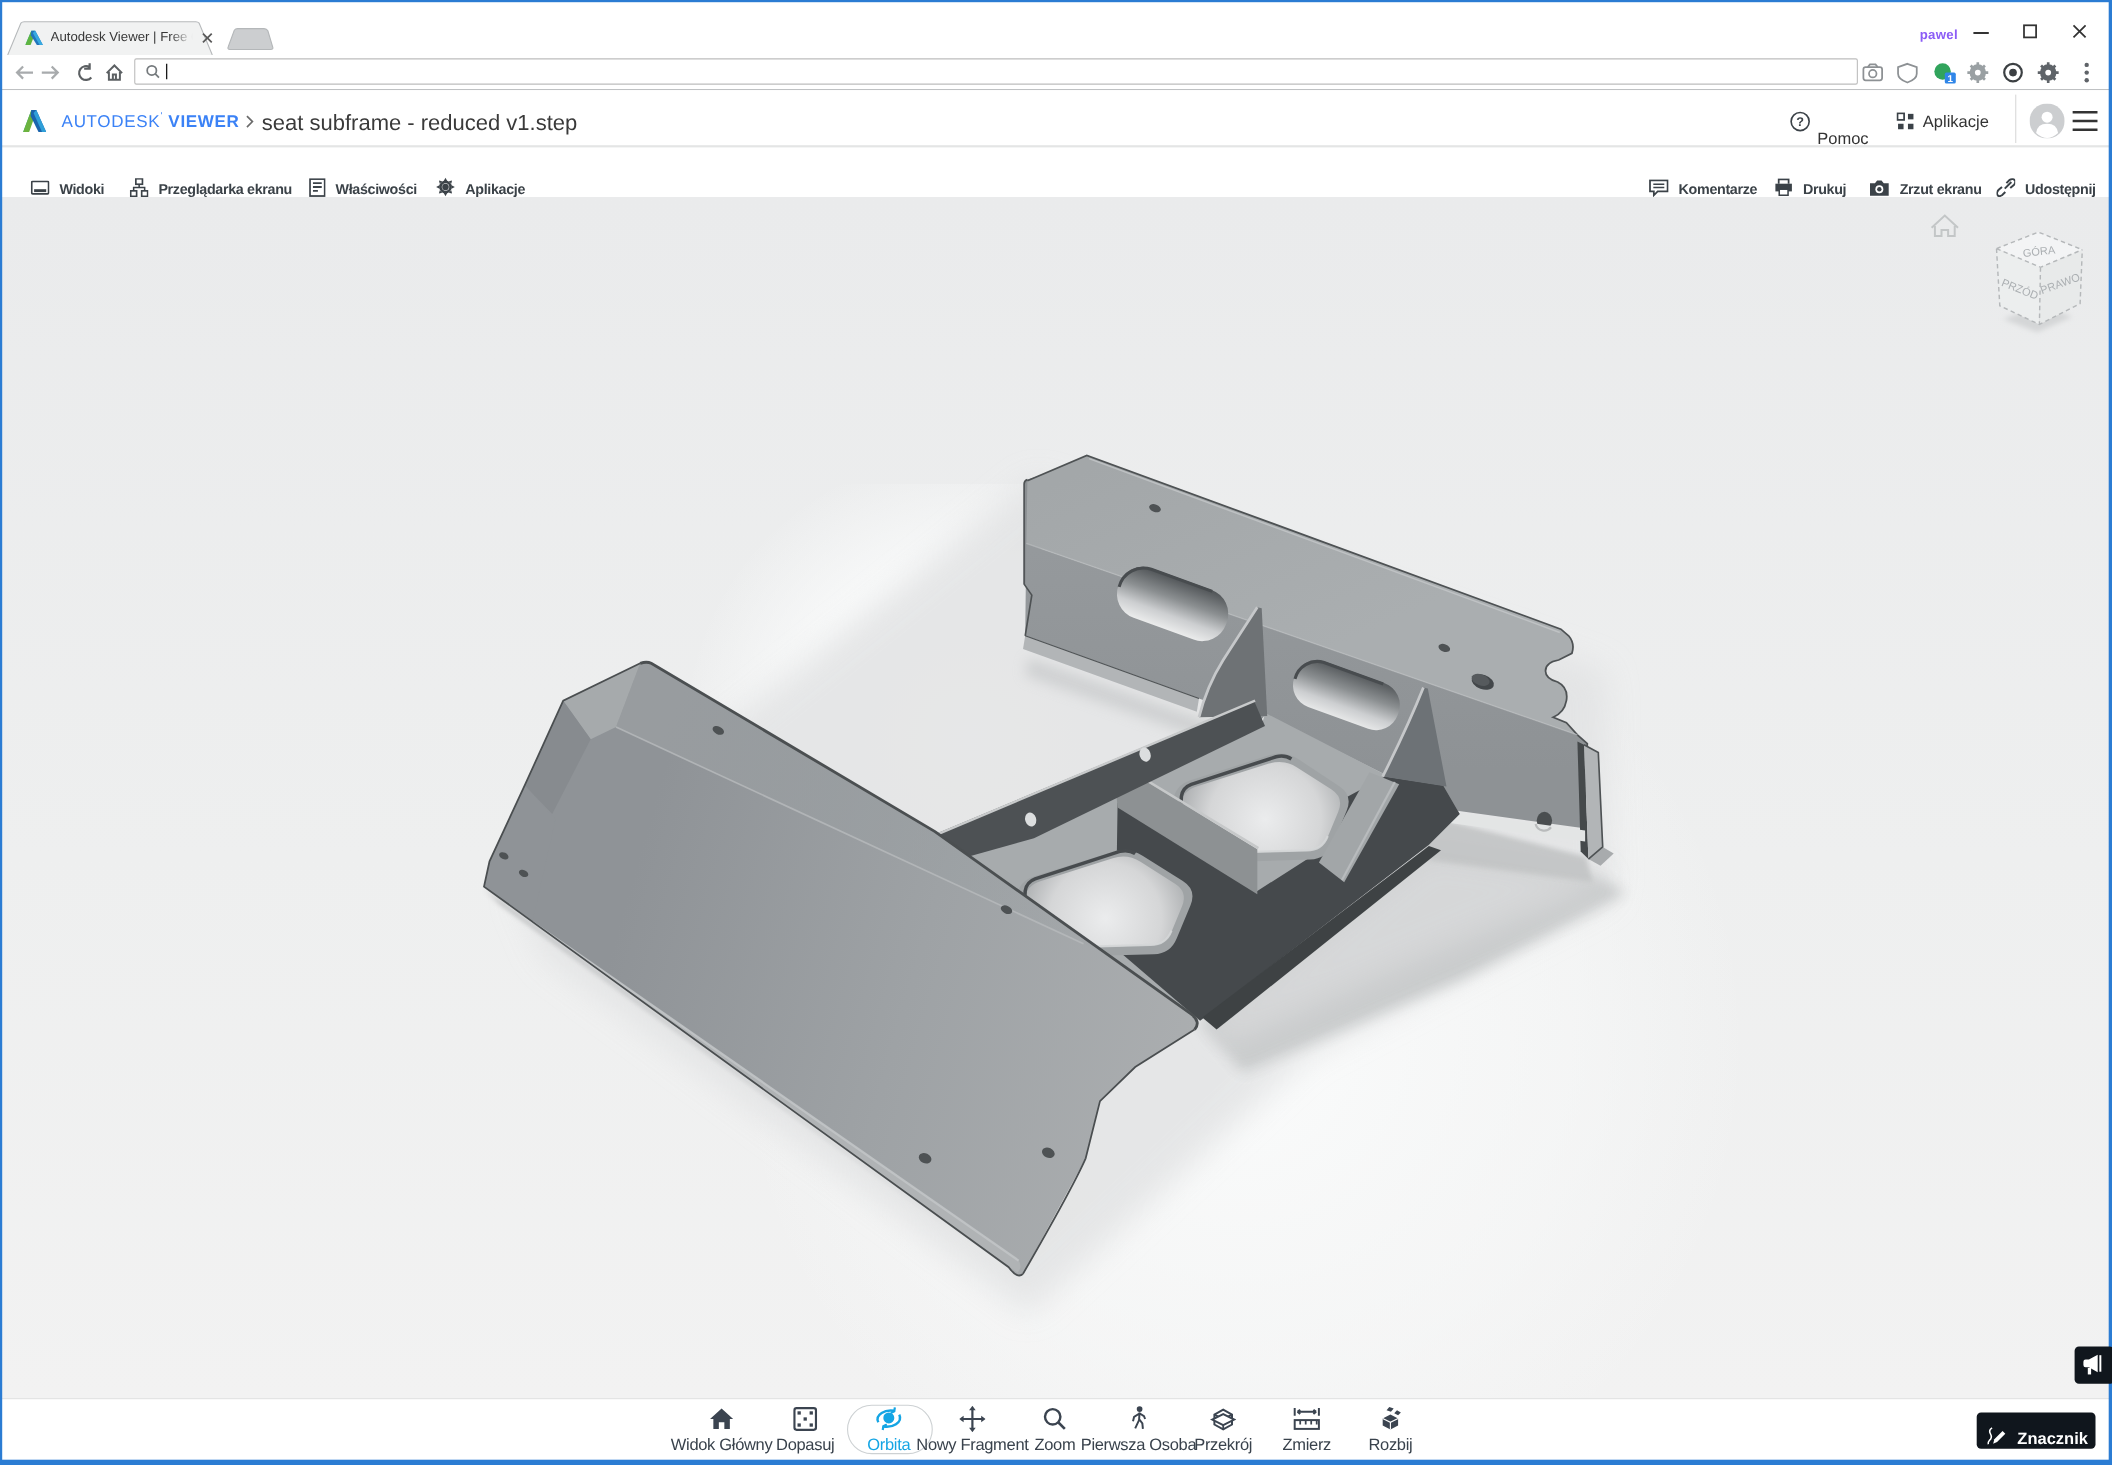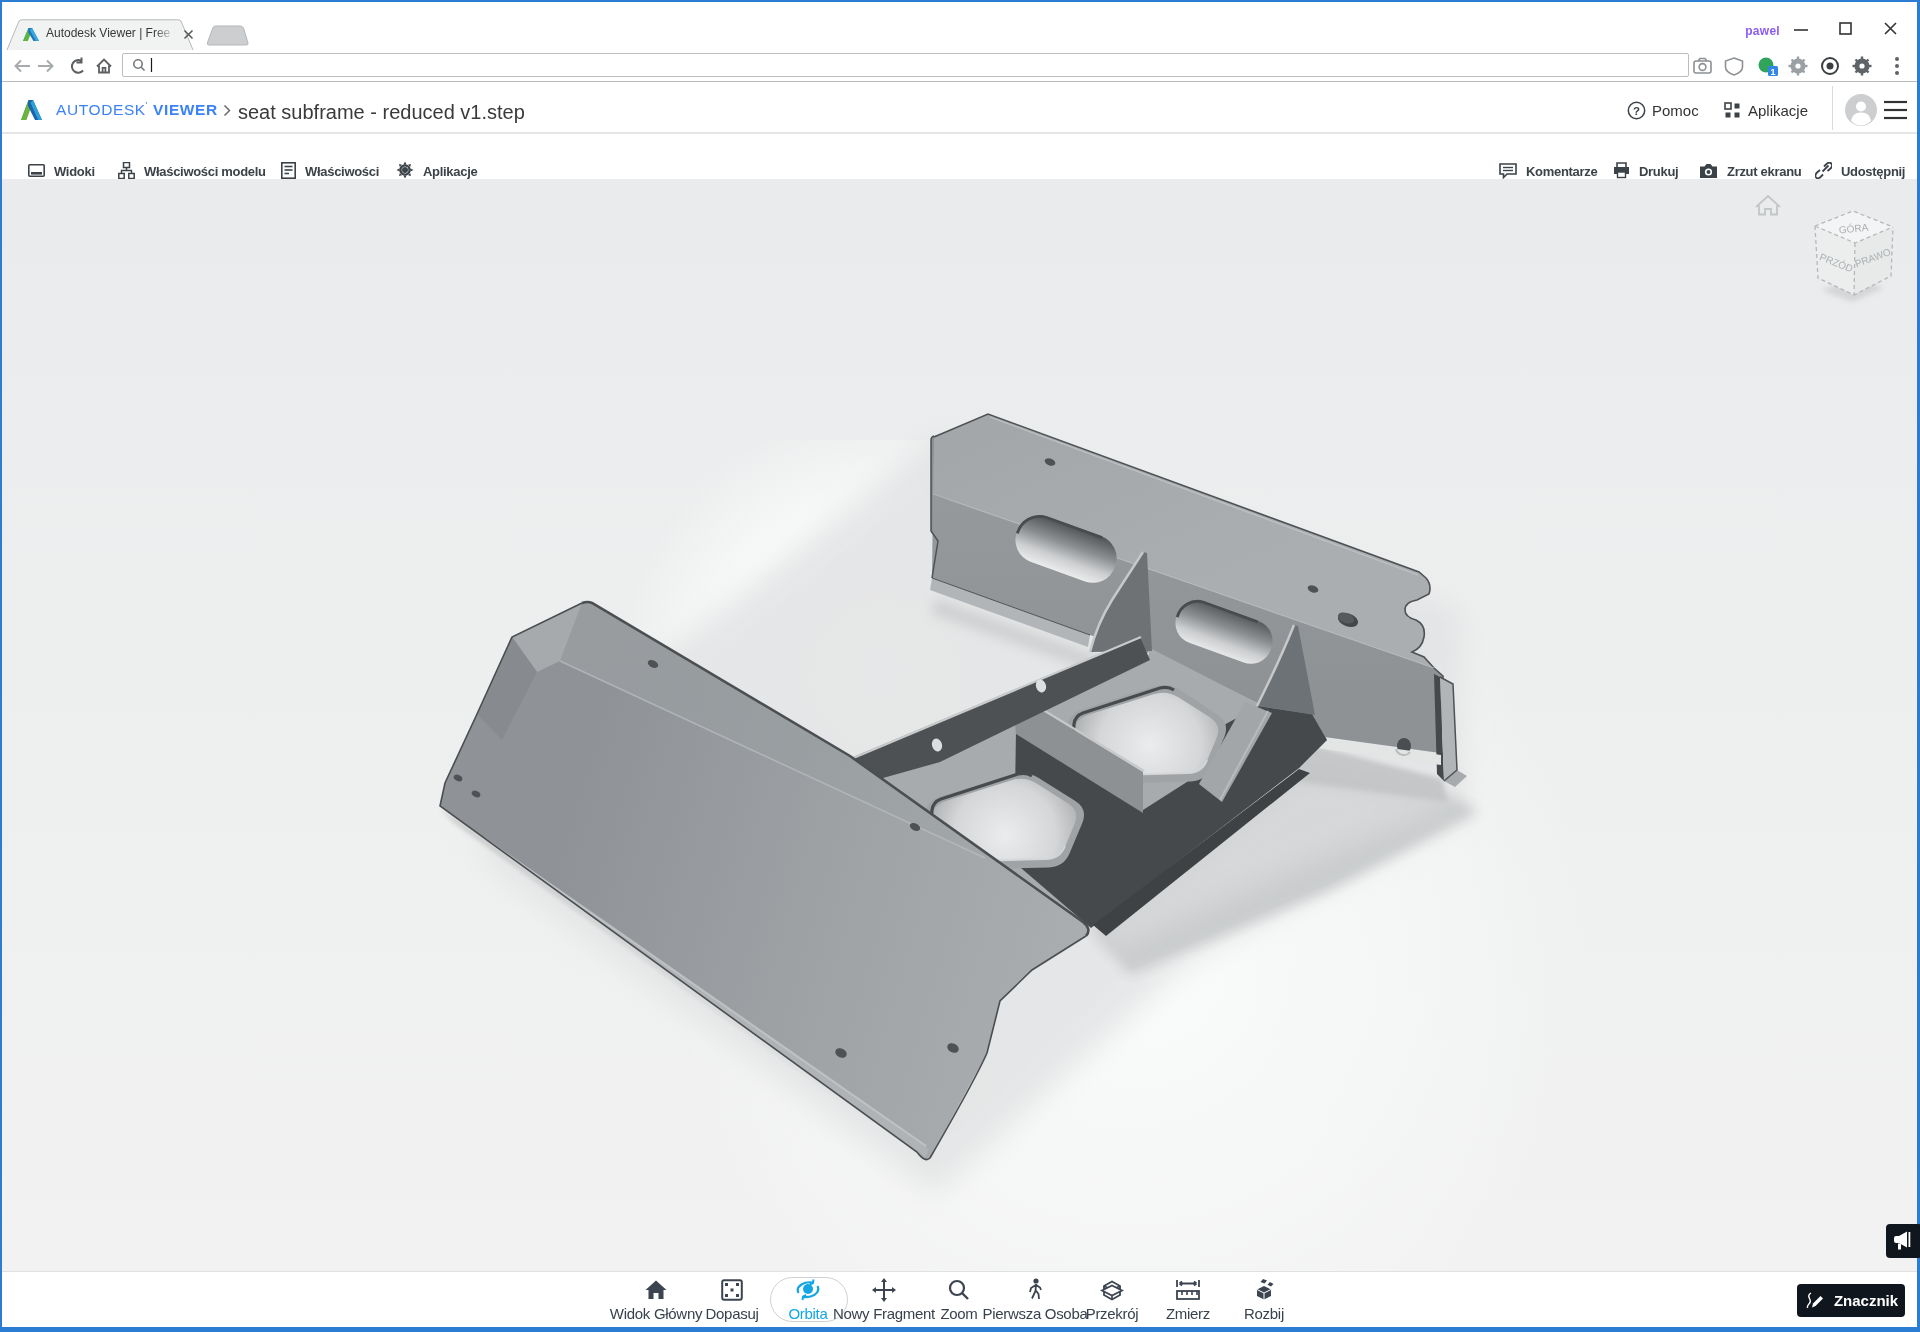--- a/index.html
+++ b/index.html
@@ -26,21 +26,21 @@
 font-size:13px;font-weight:bold;color:#3b4248;letter-spacing:-0.3px;}
 
 #viewport{left:0;top:179px;width:1920px;height:1092px;}
 
 #bottombar{left:0;top:1271px;width:1920px;height:56px;background:#fff;border-top:1px solid #e0e2e2;}
 .bitem{position:absolute;top:1277px;width:110px;text-align:center;color:#333;}
 .bitem .ic{height:26px;display:flex;align-items:center;justify-content:center;}
 .bitem .lb{font-size:15px;font-weight:normal;margin-top:2px;letter-spacing:-0.3px;color:#39424c;}
 #orbpill{left:770px;top:1277px;width:78px;height:45px;border:1px solid #cdd1d3;border-radius:23px;background:#fff;}
 #znacznik{left:1797px;top:1284px;width:108px;height:33px;background:#10161d;border-radius:4px;color:#fff;
-font-size:15px;font-weight:bold;display:flex;align-items:center;justify-content:center;gap:8px;}
+font-size:15px;font-weight:bold;display:flex;align-items:flex-end;justify-content:center;gap:8px;}
 #megaph{left:1886px;top:1224px;width:36px;height:34px;background:#10161d;border-radius:4px;z-index:51;}
 </style>
 </head>
 <body>
 <div class="abs" id="titlebar"></div>
 <div class="abs" id="topstrip"></div>
 <div class="abs" id="leftedge"></div>
 <div class="abs" id="rightedge"></div>
 <div class="abs" id="botedge"></div>
 <div class="abs" id="pawel">pawel</div>
@@ -138,21 +138,21 @@
 </svg>
 <div class="abs" style="left:56px;top:100px;font-size:15.5px;color:#3b82f6;letter-spacing:0.6px;">AUTODESK<span style="font-size:9px;vertical-align:7px;">'</span>&nbsp;<b>VIEWER</b></div>
 <svg class="abs" style="left:221px;top:104px" width="12" height="13" viewBox="0 0 12 13">
     <path d="M3.5 1.5 L8.5 6.5 L3.5 11.5" stroke="#6b6b6b" stroke-width="1.5" fill="none"></path>
   </svg>
 <div class="abs" style="left:238px;top:101px;font-size:20px;color:#3a3a3a;">seat subframe - reduced v1.step</div>
 <svg class="abs" style="left:1627px;top:101px" width="19" height="19" viewBox="0 0 19 19">
   <circle cx="9.5" cy="9.5" r="8.2" fill="none" stroke="#3b4248" stroke-width="1.5"></circle>
   <text x="9.5" y="13.6" font-size="11.5" fill="#3b4248" text-anchor="middle" font-weight="bold">?</text>
 </svg>
-<div class="abs" style="left:1652px;top:102px;font-size:15px;color:#333;">Pomoc</div>
+<div class="abs" style="left:1652px;top:118px;font-size:15px;color:#333;">Pomoc</div>
 <svg class="abs" style="left:1724px;top:102px" width="17" height="17" viewBox="0 0 17 17">
   <rect x="1" y="1" width="6" height="6" fill="none" stroke="#3b4248" stroke-width="1.6"></rect>
   <rect x="10.5" y="1.5" width="5" height="5" fill="#3b4248"></rect>
   <rect x="1.5" y="10.5" width="5" height="5" fill="#3b4248"></rect>
   <rect x="10.5" y="10.5" width="5" height="5" fill="#3b4248"></rect>
 </svg>
 <div class="abs" style="left:1748px;top:102px;font-size:15px;color:#333;">Aplikacje</div>
 <div class="abs" id="hsep"></div>
 <svg class="abs" style="left:1845px;top:94px" width="32" height="32" viewBox="0 0 32 32">
   <circle cx="16" cy="16" r="16" fill="#ccced0"></circle>
@@ -175,21 +175,21 @@
     </svg>
 <span>Widoki</span>
   </div>
 <div class="titem" style="left:118px;top:136px">
 <svg width="17" height="17" viewBox="0 0 17 17">
       <rect x="5.5" y="0.5" width="6" height="5" fill="none" stroke="#3b4248" stroke-width="1.5"></rect>
       <rect x="0.8" y="11.5" width="5.4" height="5" fill="none" stroke="#3b4248" stroke-width="1.5"></rect>
       <rect x="10.8" y="11.5" width="5.4" height="5" fill="none" stroke="#3b4248" stroke-width="1.5"></rect>
       <path d="M8.5 5.5 L8.5 8.5 M3.5 11.5 L3.5 8.5 L13.5 8.5 L13.5 11.5" stroke="#3b4248" stroke-width="1.4" fill="none"></path>
     </svg>
-<span>Właściwości modelu</span>
+<span>Przeglądarka ekranu</span>
   </div>
 <div class="titem" style="left:281px;top:136px">
 <svg width="15" height="17" viewBox="0 0 15 17">
       <rect x="0.8" y="0.8" width="13.4" height="15.4" fill="none" stroke="#3b4248" stroke-width="1.6"></rect>
       <g stroke="#3b4248" stroke-width="1.6">
         <line x1="3.5" y1="4.5" x2="11.5" y2="4.5"></line>
         <line x1="3.5" y1="8" x2="11.5" y2="8"></line>
         <line x1="3.5" y1="11.5" x2="8" y2="11.5"></line>
       </g>
     </svg>

